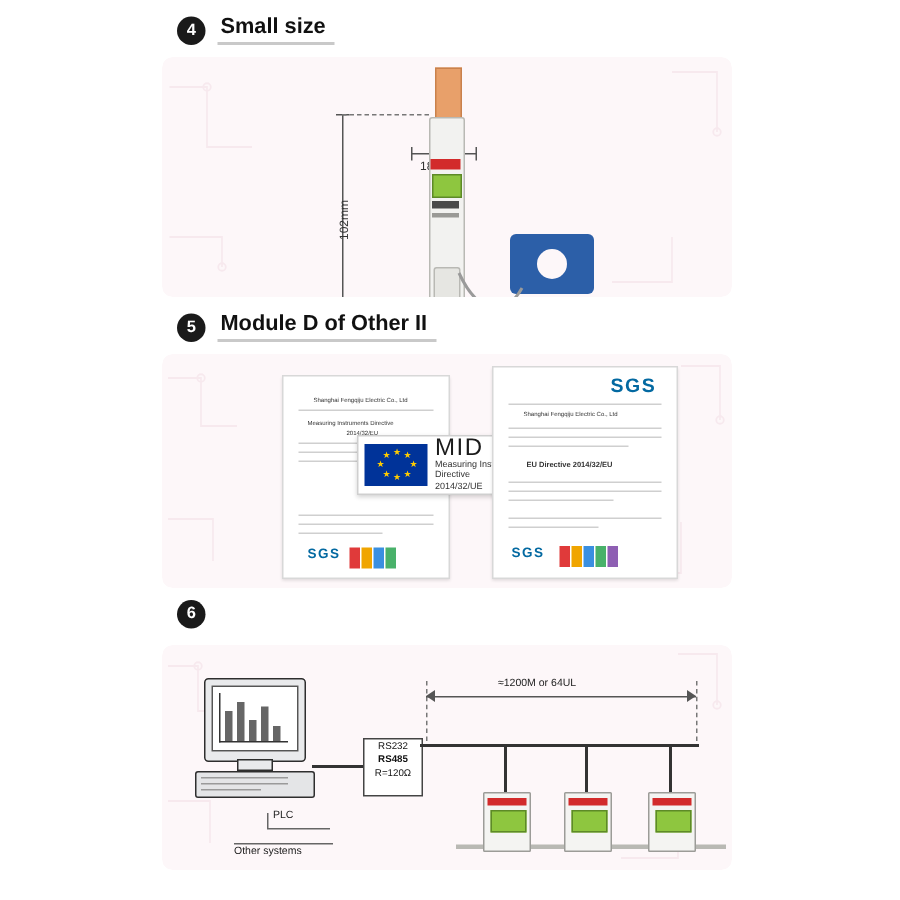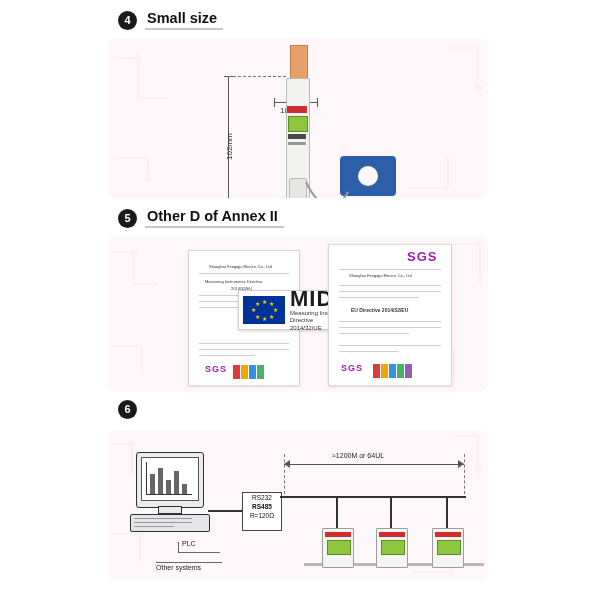--- a/index.html
+++ b/index.html
@@ -162,36 +162,36 @@
   .eu-star {
     position: absolute;
     color: #ffcc00;
     font-size: 6px;
     line-height: 1;
   }
   .mid-text {
     margin-left: 5px;
   }
   .mid-big {
-    font-size: 22px;
-    font-weight: bold;
+    font-size: 16px;
+    font-weight: normal;
     color: #1b1b1b;
     letter-spacing: 1px;
     line-height: 1;
   }
   .mid-sub {
     font-size: 6px;
     color: #333;
     line-height: 1.25;
   }
   .sgs-logo {
     position: absolute;
     font-size: 13px;
     font-weight: bold;
-    color: #a21caf;
+    color: #0369a1;
     letter-spacing: 1px;
   }
   .ribbon {
     position: absolute;
     width: 7px;
     height: 14px;
   }
 
   
   .line-dark {
@@ -312,21 +312,21 @@
 
     <div class="ct-core" style="left:232px; top:118px; width:56px; height:40px;"></div>
     <div class="ct-hole" style="left:250px; top:128px; width:20px; height:20px;"></div>
     <svg style="position:absolute; left:196px; top:140px;" width="46" height="38">
       <path d="M2 4 C 16 34, 34 32, 44 14" stroke="#9a9a9a" stroke-width="2" fill="none"></path>
     </svg>
   </div>
 
   <div class="section-head" style="left:118px; top:208px;">
     <div class="badge">5</div>
-    <div class="head-title">Other D of Annex II</div>
+    <div class="head-title">Module D of Other II</div>
   </div>
 
   <div class="panel" style="left:108px; top:236px; width:380px; height:156px;">
     <div class="panel-bg"></div>
 
     <svg class="circuit" style="left:0; top:0;" width="380" height="156">
       <g stroke="#f2dfe6" stroke-width="1.2" fill="none">
         <path d="M4 16 L26 16 L26 48 L50 48"></path>
         <path d="M4 110 L34 110 L34 138"></path>
         <path d="M346 8 L372 8 L372 44"></path>

